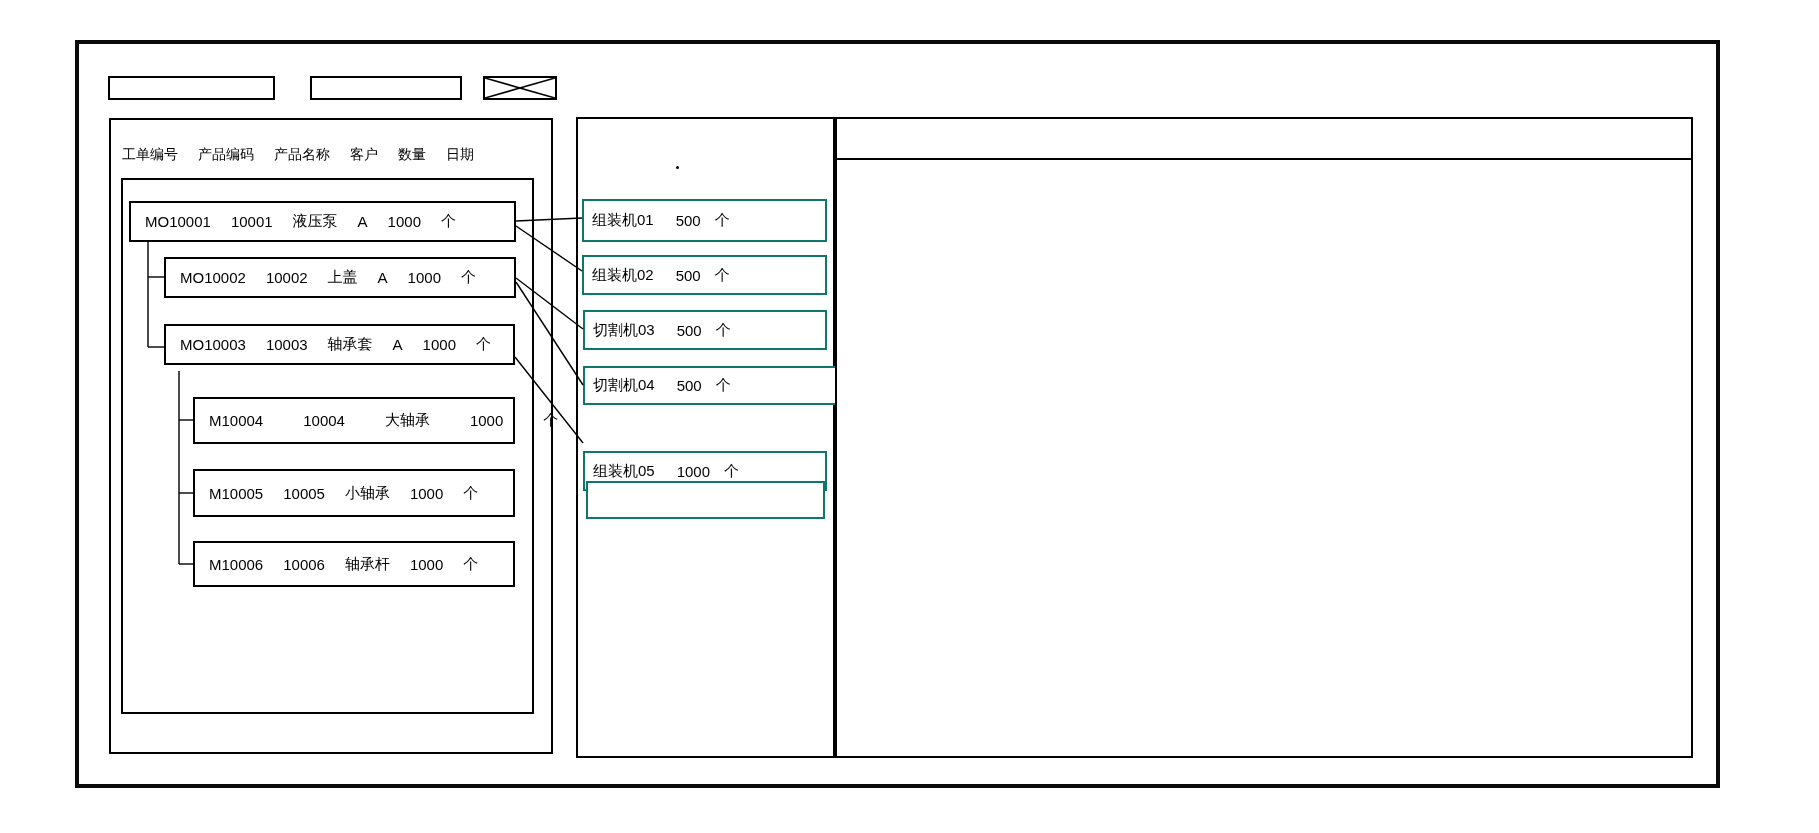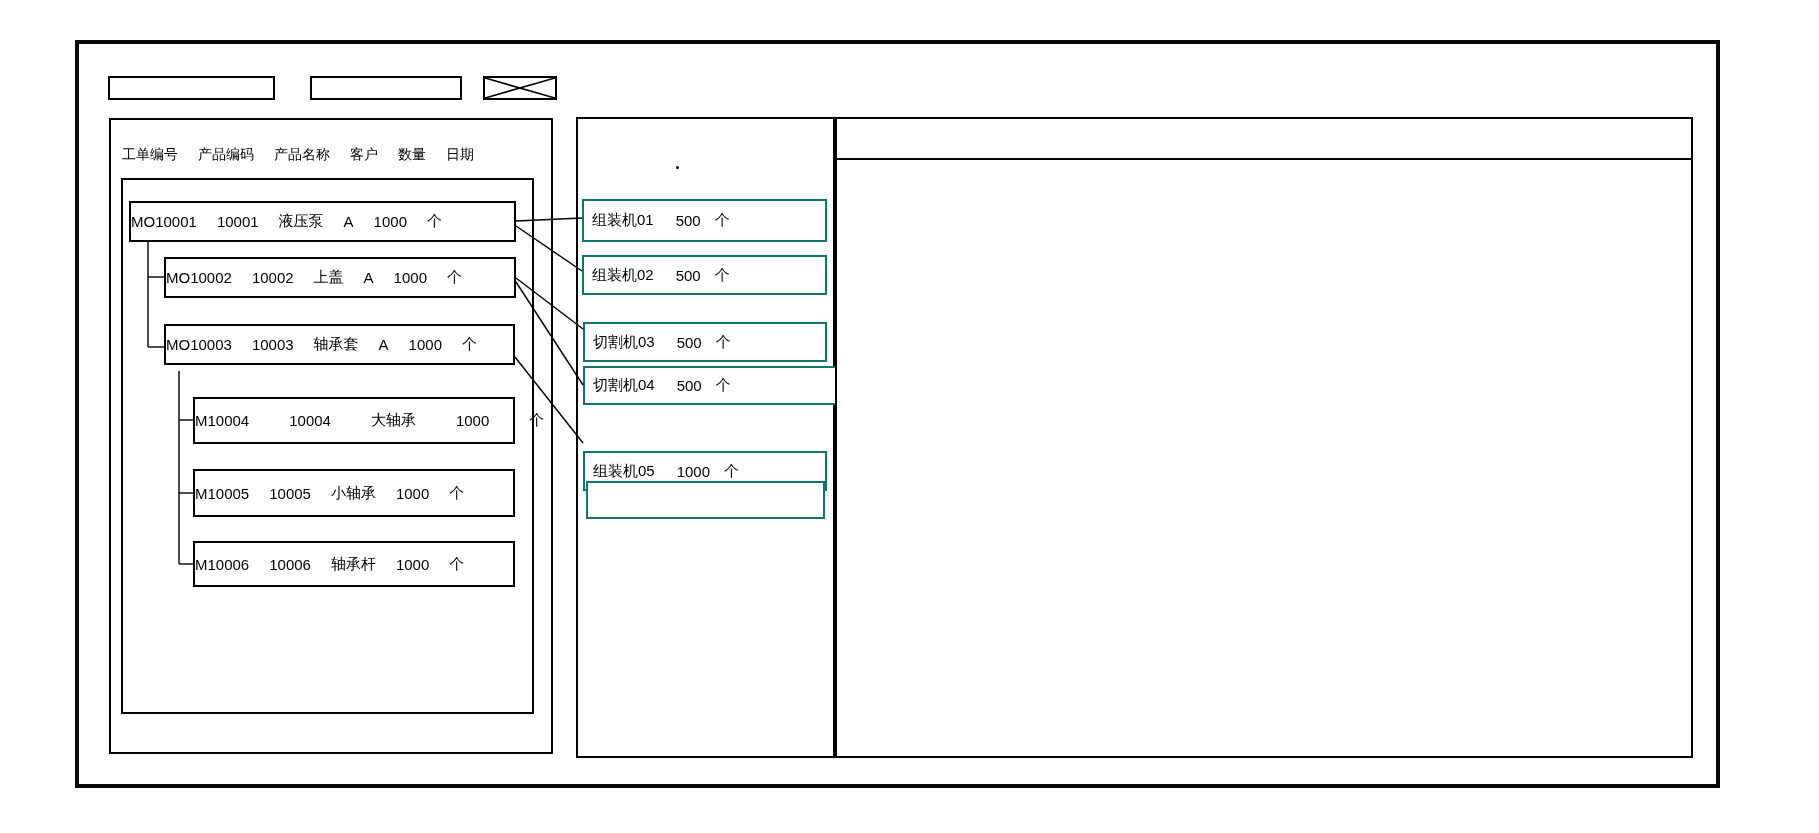--- a/index.html
+++ b/index.html
@@ -10,21 +10,21 @@
     font-family:"Liberation Sans", sans-serif;
     color:#000;
   }
   .abs{position:absolute;box-sizing:border-box;}
   .frame{border:4px solid #0a0a0a;background:#fff;}
   .panel{border:2px solid #000;background:#fff;}
   .wirebox{border:2px solid #000;background:#fff;}
   .rowbox{
     border:2px solid #000;background:#fff;
     display:flex;align-items:center;
-    gap:20px;padding-left:0;
+    gap:20px;padding-left:14px;
     font-size:15px;white-space:nowrap;
   }
   .rowbox span:empty{display:none;}
   .machinebox{
     border:2px solid #0f766e;background:#fff;
     display:flex;align-items:center;
     gap:22px;padding-left:8px;
     font-size:15px;white-space:nowrap;
   }
   .machinebox span:empty{display:none;}
@@ -131,21 +131,21 @@
     <span>500</span>
     <span class="unit">个</span>
   </div>
 
   <div class="abs machinebox" style="left:582px;top:255px;width:245px;height:40px;">
     <span>组装机02</span>
     <span>500</span>
     <span class="unit">个</span>
   </div>
 
-  <div class="abs machinebox" style="left:583px;top:310px;width:244px;height:40px;margin-top:12px;">
+  <div class="abs machinebox" style="left:583px;top:310px;width:244px;height:40px;">
     <span>切割机03</span>
     <span>500</span>
     <span class="unit">个</span>
   </div>
 
   <div class="abs machinebox" style="left:583px;top:366px;width:272px;height:39px;">
     <span>切割机04</span>
     <span>500</span>
     <span class="unit">个</span>
   </div>

